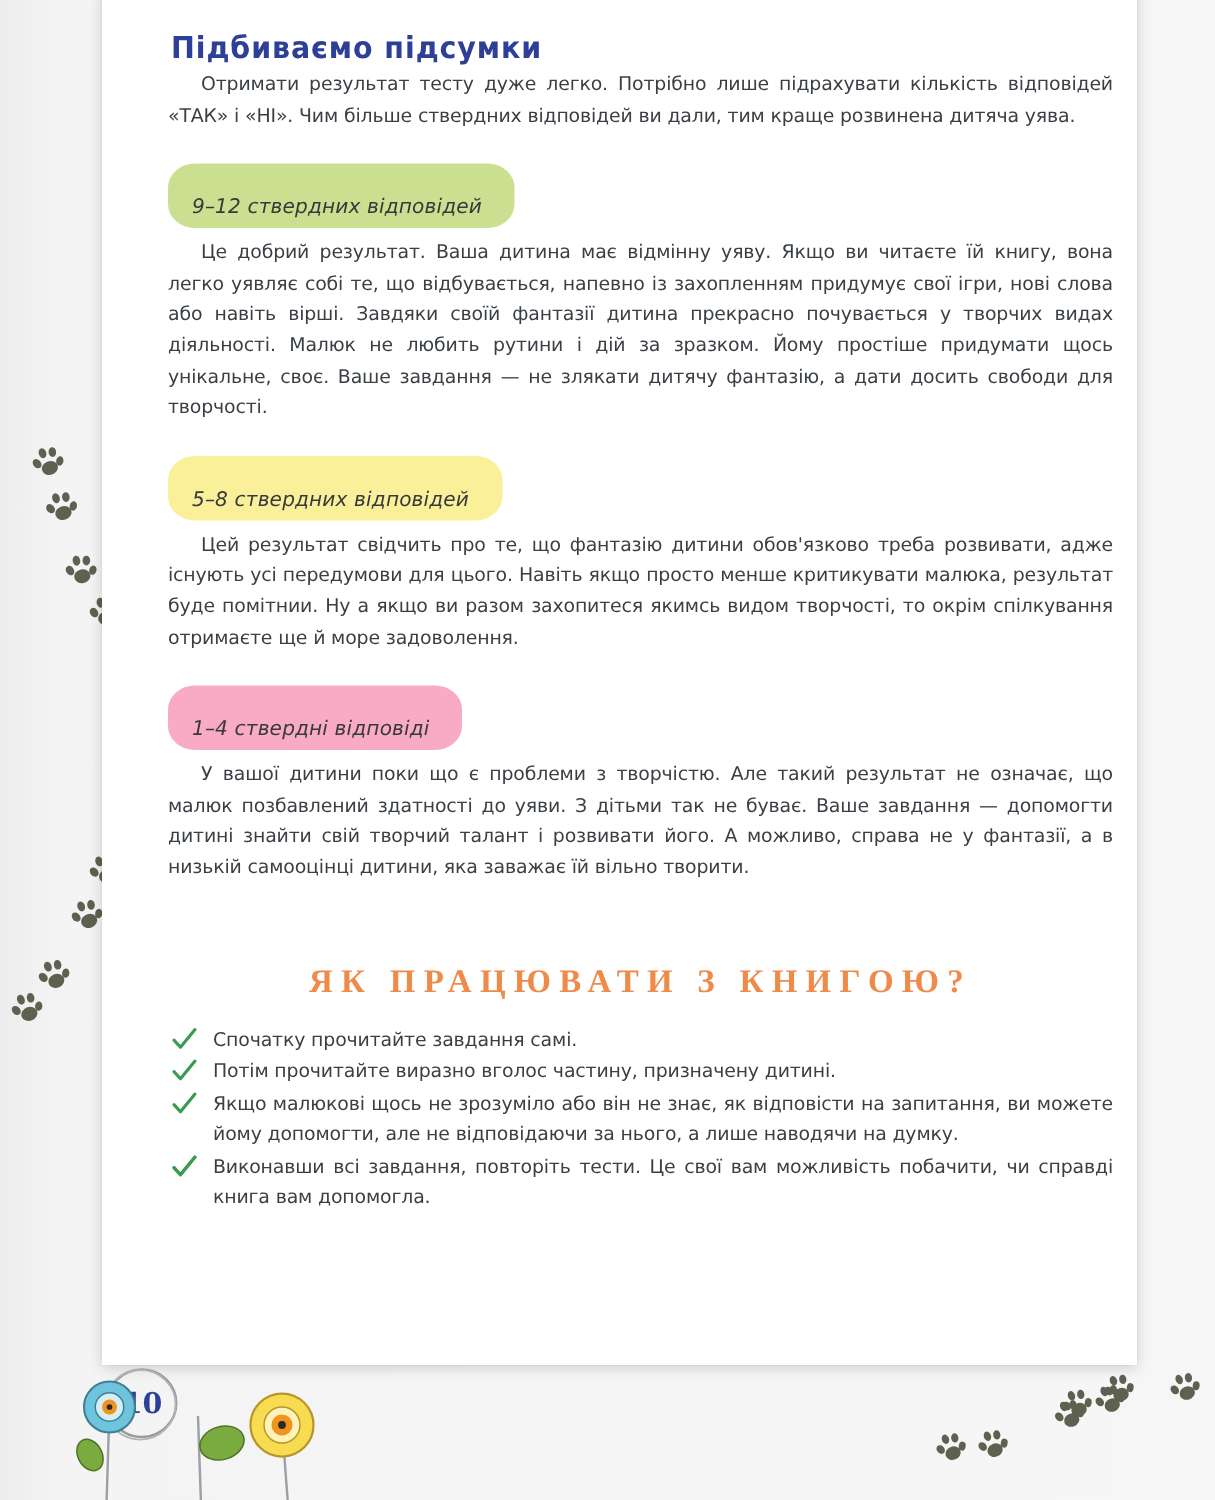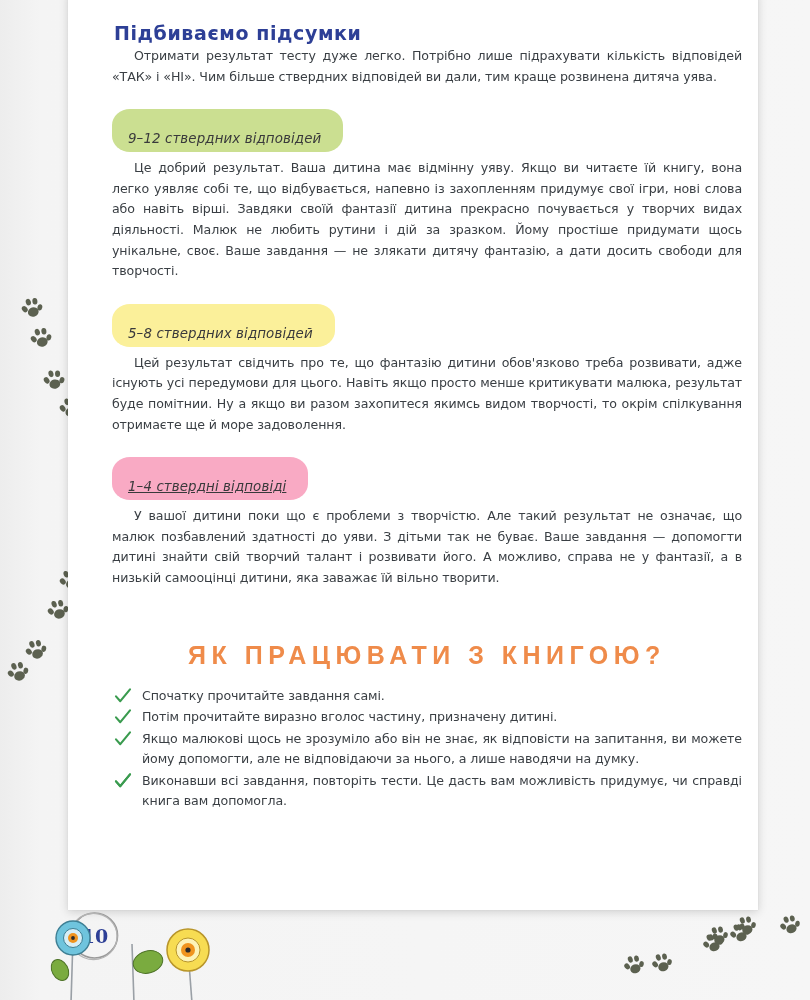--- a/index.html
+++ b/index.html
@@ -79,26 +79,26 @@
     font-style: italic;
     font-size: 13.4px;
     color: #39393b;
     padding: 22px 22px 6px 16px;
     border-radius: 18px / 16px;
     letter-spacing: 0.1px;
     white-space: nowrap;
   }
   .badge.green  { background: #cbdf91; }
   .badge.yellow { background: #fbf09a; }
-  .badge.pink   { background: #f9aac4; text-decoration: underline; }
+  .badge.pink   { background: #f9aac4; }
 
   
   .big-heading {
-    font-family: Liberation Sans, sans-serif;
-    font-size: 25px;
+    font-family: Liberation Serif, serif;
+    font-size: 22px;
     color: #ef8b4a;
     text-align: center;
     letter-spacing: 5.5px;
     margin: 52px 0 16px 0;
     white-space: nowrap;
   }
 
   
   ul.checklist {
     list-style: none;
@@ -258,21 +258,21 @@
             <path d="M2 9.4 L6.3 14.2 L16 2.4" fill="none" stroke="#3a9b4f" stroke-width="2.1" stroke-linecap="round" stroke-linejoin="round"></path>
           </svg>
         </span>
       </li>
       <li>
         <span class="tick">
           <svg width="18" height="18" viewBox="0 0 18 18">
             <path d="M2 9.4 L6.3 14.2 L16 2.4" fill="none" stroke="#3a9b4f" stroke-width="2.1" stroke-linecap="round" stroke-linejoin="round"></path>
           </svg>
         </span>
-        <span>Виконавши всі завдання, повторіть тести. Це дасть вам можливість придумує, чи справді книга вам допомогла.</span>
+        <span>Виконавши всі завдання, повторіть тести. Це свої вам можливість побачити, чи справді книга вам допомогла.</span>
       </li>
     </ul>
   </div>
 
   <div id="page-number">
     <svg width="56" height="56" viewBox="0 0 56 56">
       <ellipse cx="28.5" cy="27.5" rx="23" ry="22.5" fill="none" stroke="#9a9a9a" stroke-width="1.7"></ellipse>
       <ellipse cx="27.5" cy="28.5" rx="23.6" ry="23.2" fill="none" stroke="#b4b4b4" stroke-width="1.2"></ellipse>
     </svg>
     <div class="pn-text">10</div>

